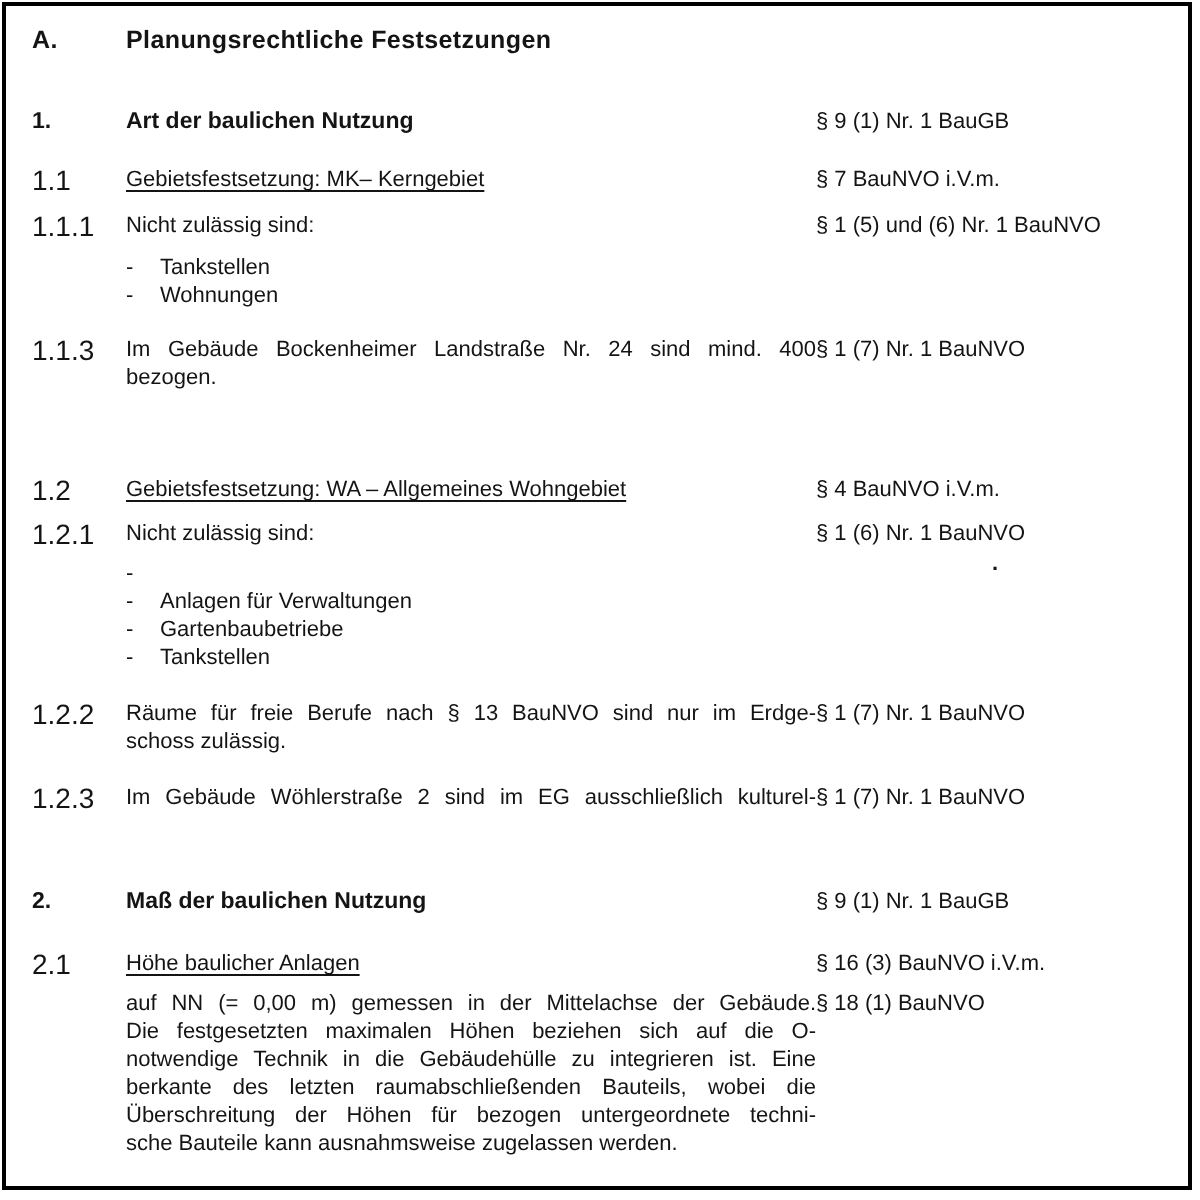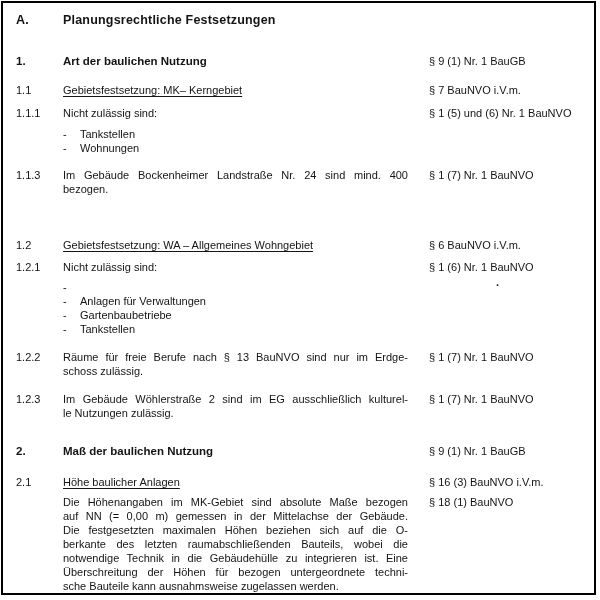--- a/index.html
+++ b/index.html
@@ -18,28 +18,28 @@
   .frame {
     position: absolute;
     left: 1px; top: 1px;
     width: 591px; height: 590px;
     border: 2px solid #000;
     pointer-events: none;
   }
   .row { position: absolute; left: 0; width: 600px; }
   .num {
     position: absolute; left: 16px; top: 0; width: 45px;
-    font-size: 11px; line-height: 14px; white-space: nowrap;
+    font-size: 14px; line-height: 14px; white-space: nowrap;
   }
   .main {
     position: absolute; left: 63px; top: 0; width: 345px;
     font-size: 11px; line-height: 14px;
   }
   .ref {
-    position: absolute; left: 429px; top: 0; width: 166px;
+    position: absolute; left: 408px; top: 0; width: 166px;
     font-size: 11px; line-height: 14px; white-space: nowrap;
   }
   
   .row.title .num, .row.title .main {
     font-weight: bold; font-size: 12.5px; line-height: 16px;
     letter-spacing: 0.2px;
   }
   .row.heading .num, .row.heading .main {
     font-weight: bold; font-size: 11.5px;
   }
@@ -102,21 +102,21 @@
         <span class="num">1.1.3</span>
         <div class="main">
           <div class="pline">Im Gebäude Bockenheimer Landstraße Nr. 24 sind mind. 400</div>
           <div class="pline last">bezogen.</div>
         </div>
         <div class="ref">§ 1 (7) Nr. 1 BauNVO</div>
       </div>
       <div class="row subheading" style="top: 238px;">
         <span class="num">1.2</span>
         <div class="main">Gebietsfestsetzung: WA – Allgemeines Wohngebiet</div>
-        <div class="ref">§ 6 BauNVO i.V.m.</div>
+        <div class="ref">§ 4 BauNVO i.V.m.</div>
       </div>
       <div class="row text" style="top: 260px;">
         <span class="num">1.2.1</span>
         <div class="main">Nicht zulässig sind:</div>
         <div class="ref">§ 1 (6) Nr. 1 BauNVO</div>
       </div>
       <div class="row bullets" style="top: 280px;">
         <div class="main">
           <div class="bullet">
             <span class="dash">-</span>
@@ -140,41 +140,39 @@
         <div class="main">
           <div class="pline">Räume für freie Berufe nach § 13 BauNVO sind nur im Erdge-</div>
           <div class="pline last">schoss zulässig.</div>
         </div>
         <div class="ref">§ 1 (7) Nr. 1 BauNVO</div>
       </div>
       <div class="row paragraph" style="top: 392px;">
         <span class="num">1.2.3</span>
         <div class="main">
           <div class="pline">Im Gebäude Wöhlerstraße 2 sind im EG ausschließlich kulturel-</div>
-          <div class="pline last">le Nutzungen zulässig.</div>
         </div>
         <div class="ref">§ 1 (7) Nr. 1 BauNVO</div>
       </div>
       <div class="row heading" style="top: 444px;">
         <span class="num">2.</span>
         <div class="main">Maß der baulichen Nutzung</div>
         <div class="ref">§ 9 (1) Nr. 1 BauGB</div>
       </div>
       <div class="row subheading" style="top: 475px;">
         <span class="num">2.1</span>
         <div class="main">Höhe baulicher Anlagen</div>
         <div class="ref">§ 16 (3) BauNVO i.V.m.</div>
       </div>
       <div class="row paragraph" style="top: 495px;">
         <div class="main">
-          <div class="pline">Die Höhenangaben im MK-Gebiet sind absolute Maße bezogen</div>
           <div class="pline">auf NN (= 0,00 m) gemessen in der Mittelachse der Gebäude.</div>
           <div class="pline">Die festgesetzten maximalen Höhen beziehen sich auf die O-</div>
+          <div class="pline">notwendige Technik in die Gebäudehülle zu integrieren ist. Eine</div>
           <div class="pline">berkante des letzten raumabschließenden Bauteils, wobei die</div>
-          <div class="pline">notwendige Technik in die Gebäudehülle zu integrieren ist. Eine</div>
           <div class="pline">Überschreitung der Höhen für bezogen untergeordnete techni-</div>
           <div class="pline last">sche Bauteile kann ausnahmsweise zugelassen werden.</div>
         </div>
         <div class="ref">§ 18 (1) BauNVO</div>
       </div>
     </div>
   <div class="artifact" style="left: 496px; top: 276px;">.</div>
 </div>
 
 </body></html>

